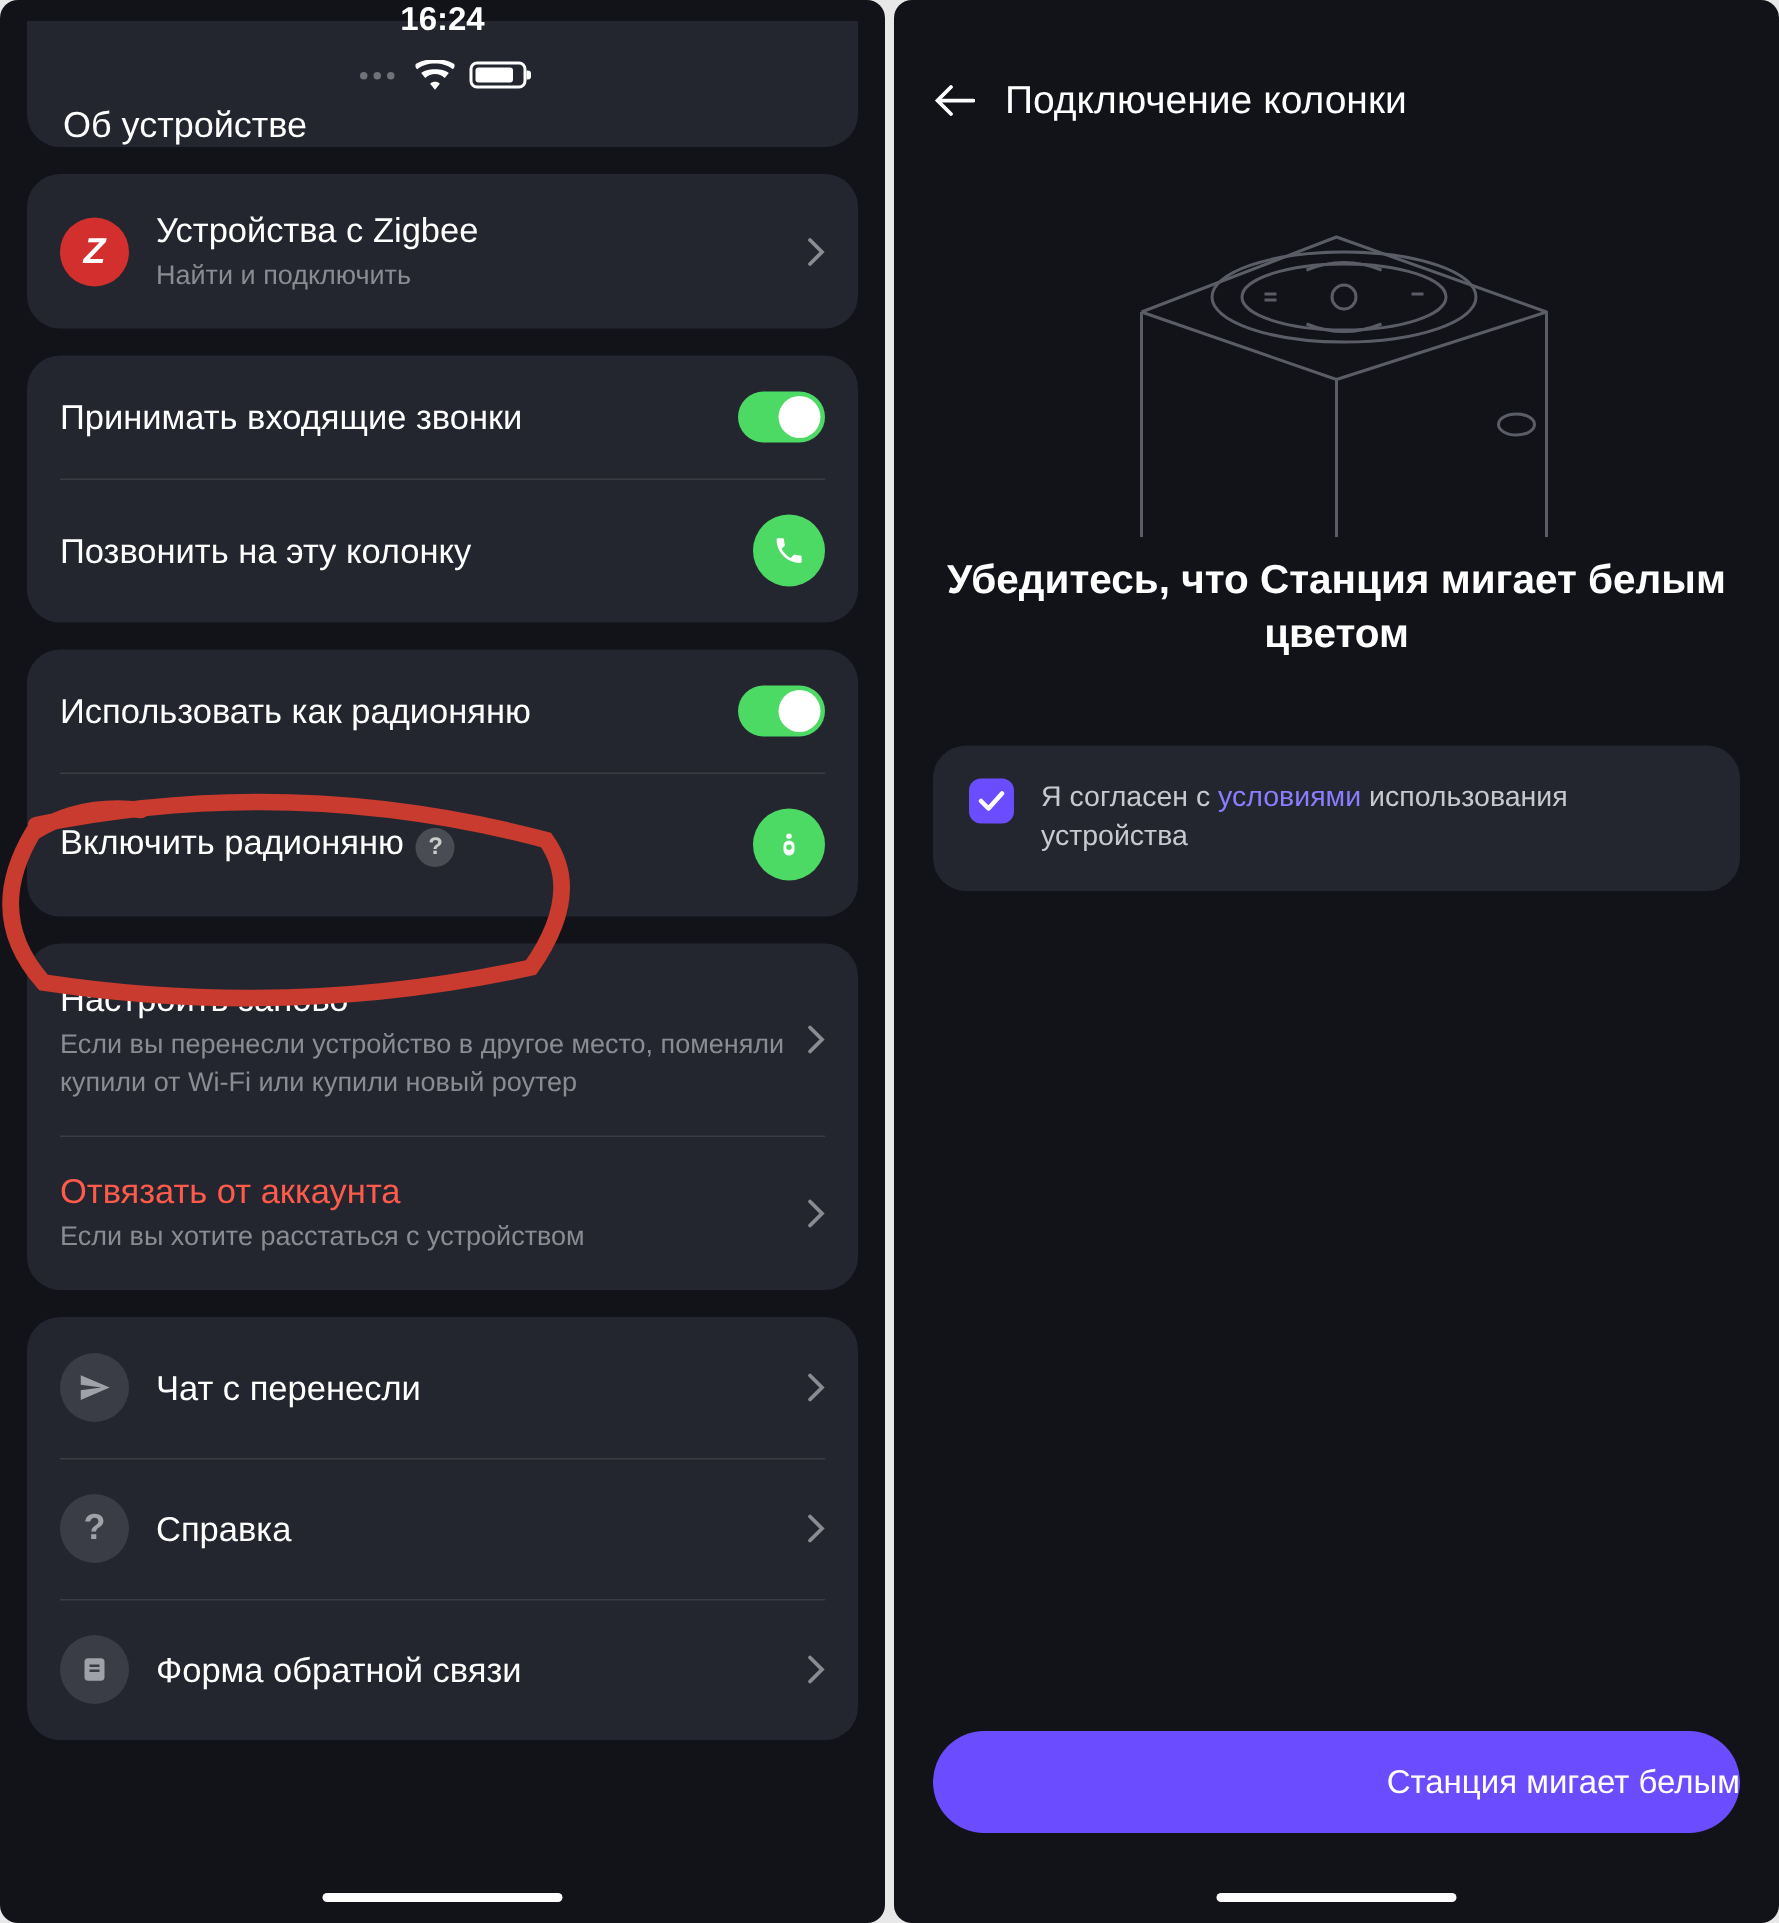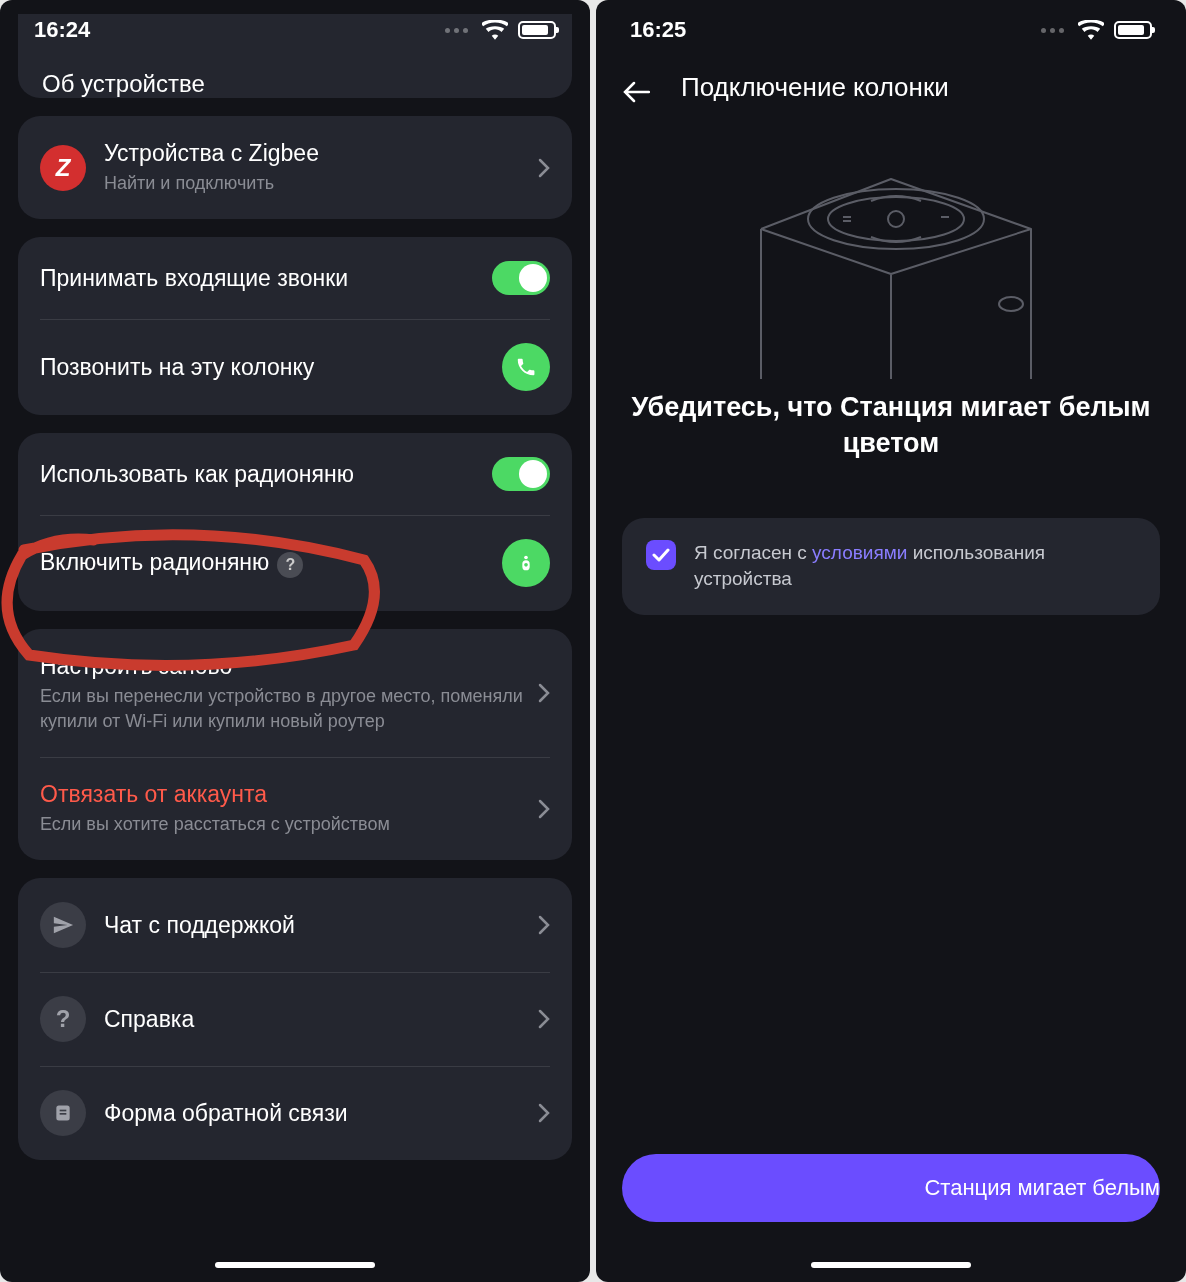--- a/index.html
+++ b/index.html
@@ -5,21 +5,21 @@
 * { margin: 0; padding: 0; box-sizing: border-box; -webkit-font-smoothing: antialiased; }
 body {
   width: 1186px; height: 1282px;
   background: #e8e8e8;
   font-family: -apple-system, "Helvetica Neue", Arial, sans-serif;
   display: flex; gap: 6px; padding: 0;
 }
 .phone { width: 590px; height: 1282px; background: #121318; border-radius: 12px; overflow: hidden; position: relative; color: #fff; }
 
 
-.status-bar { height: 60px; display: flex; align-items: center; justify-content: space-between; padding: 0 34px; font-size: 22px; font-weight: 600; position: absolute; top: 0; left: 0; right: 0; z-index: 5; }
+.status-bar { height: 60px; display: flex; align-items: center; justify-content: space-between; padding: 0 34px; font-size: 22px; font-weight: 600; position: absolute; top: 0; left: 0; right: 0; z-index: 5; flex-direction: column; }
 .status-right { display: flex; align-items: center; gap: 10px; }
 .dots3 { display:flex; gap:4px; opacity:.35; margin-right:4px;}
 .dots3 span{width:5px;height:5px;border-radius:50%;background:#fff;}
 .wifi-icon { width: 26px; height: 20px; }
 .battery-icon { width: 38px; height: 18px; border: 2px solid #fff; border-radius: 5px; position: relative; }
 .battery-icon::after { content:""; position:absolute; right:-5px; top:4px; width:3px; height:6px; background:#fff; border-radius:0 2px 2px 0;}
 .battery-fill { position:absolute; left:2px; top:2px; bottom:2px; width: 75%; background:#fff; border-radius:2px;}
 
 
 .content { padding: 14px 18px 0 18px; position: relative; }
@@ -40,21 +40,21 @@
 .circle-btn { width:48px; height:48px; border-radius:50%; display:flex; align-items:center; justify-content:center; flex-shrink:0;}
 .circle-btn.green{background:#4cd964;}
 .help-icon{display:inline-flex;width:26px;height:26px;border-radius:50%;background:#4a4c54;color:#ccc;align-items:center;justify-content:center;font-size:16px;margin-left:8px;font-weight:700;}
 
 .home-indicator { position:absolute; bottom:14px; left:50%; transform:translateX(-50%); width:160px; height:6px; background:#fff; border-radius:3px;}
 
 
 .annot { position:absolute; left:-6px; top:520px; width:400px; height:160px; pointer-events:none; z-index:3;}
 
 
-.header-row { display:flex; align-items:flex-end; padding: 72px 26px 16px 26px; gap:31px;}
+.header-row { display:flex; align-items:center; padding: 51px 26px 16px 26px; gap:20px;}
 .header-title{font-size:26px; font-weight:500;}
 .device-illus{ width: 380px; height: 240px; margin: 20px auto 10px; display:block;}
 .big-title{font-size:27px;font-weight:600;text-align:center;padding:0 30px; line-height:1.35;}
 .big-sub{font-size:20px;color:#8a8c94;text-align:center;padding:14px 40px 0; line-height:1.45;}
 .consent{margin:56px 26px 0;background:#24262f;border-radius:22px;padding:22px 24px;display:flex;gap:18px;align-items:flex-start;}
 .checkbox{width:30px;height:30px;border-radius:8px;background:#6b4dff;display:flex;align-items:center;justify-content:center;flex-shrink:0;}
 .consent-text{font-size:19px;color:#c7c9d0;line-height:1.4;}
 .consent-text a{color:#8a7dff;text-decoration:none;}
 .primary-btn{position:absolute;left:26px;right:26px;bottom:60px;height:68px;border-radius:34px;background:#6b4dff;display:flex;align-items:center;justify-content:flex-end;font-size:22px;font-weight:500;color:#fff;}
 </style>
@@ -161,21 +161,21 @@
     </div>
 
     <div class="card">
       <div class="row">
         <div class="row-icon gray">
             <svg width="22" height="22" viewBox="0 0 24 24">
               <path fill="#a0a2aa" d="M2 21l21-9L2 3v7l15 2-15 2v7z"></path>
             </svg>
           </div>
         <div class="row-body">
-            <div class="row-title">Чат с поддержкой</div>
+            <div class="row-title">Чат с перенесли</div>
           </div>
         <svg class="chevron" width="12" height="20" viewBox="0 0 12 20">
             <path fill="none" stroke="#8a8c94" stroke-width="2.5" stroke-linecap="round" d="M2 2l8 8-8 8"></path>
           </svg>
       </div>
       <div class="row">
         <div class="row-icon gray">
             <span style="font-size:24px;font-weight:700;">?</span>
           </div>
         <div class="row-body">
@@ -204,36 +204,20 @@
   </div>
 
   <svg class="annot" viewBox="0 0 400 160">
     <path fill="none" stroke="#c93b2e" stroke-width="11" stroke-linecap="round" d="M 30 30 Q 200 -5 370 40 Q 395 75 360 125 Q 200 160 35 135 Q -5 90 28 35 Q 60 15 100 20"></path>
   </svg>
 
   <div class="home-indicator"></div>
 </div>
 
 <div class="phone">
-  <div class="status-bar">
-    <span>16:25</span>
-    <div class="status-right">
-      <div class="dots3">
-          <span></span>
-          <span></span>
-          <span></span>
-        </div>
-      <svg class="wifi-icon" viewBox="0 0 24 18">
-          <path fill="#fff" d="M12 18l-3-3.6c1.7-1.6 4.3-1.6 6 0L12 18zm-6-7.2l-2.5-3C6.5 4.7 17.5 4.7 20.5 7.8l-2.5 3c-3.3-3.2-8.7-3.2-12 0zM1 5.5L-1 3C5.5-2 18.5-2 25 3l-2 2.5C17.5.8 6.5.8 1 5.5z"></path>
-        </svg>
-      <div class="battery-icon">
-          <div class="battery-fill"></div>
-        </div>
-    </div>
-  </div>
 
   <div class="header-row">
     <svg width="28" height="22" viewBox="0 0 28 22">
         <path fill="none" stroke="#fff" stroke-width="2.5" stroke-linecap="round" d="M12 2L3 11l9 9M3 11h24"></path>
       </svg>
     <div class="header-title">Подключение колонки</div>
   </div>
 
   <svg class="device-illus" viewBox="0 0 380 240">
     <g fill="none" stroke="#5b5d66" stroke-width="2" stroke-linejoin="round">

